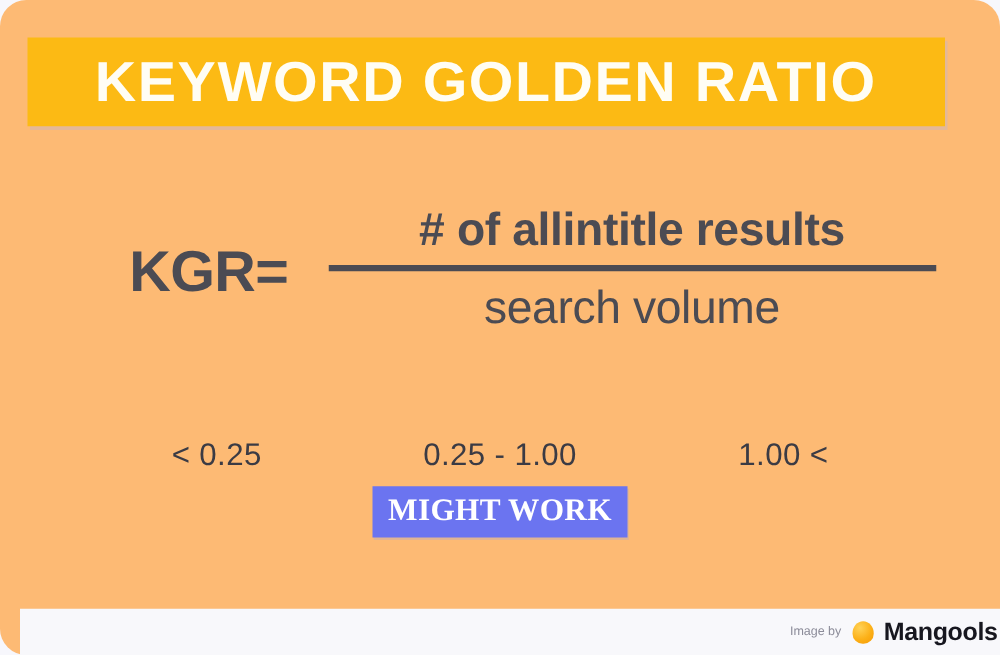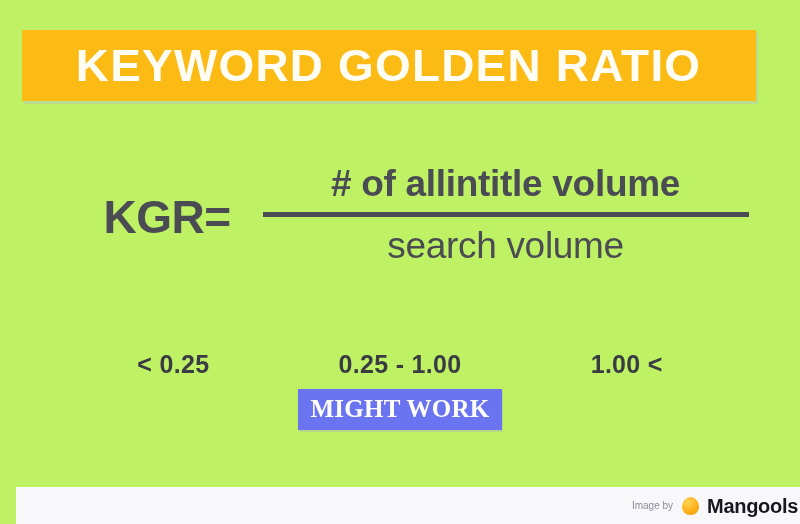--- a/index.html
+++ b/index.html
@@ -110,21 +110,21 @@
   }
   .range-col {
     display: flex;
     flex-direction: column;
     align-items: center;
     flex: 1 1 0;
   }
   .range-value {
     color: #3b3b44;
     font-size: 25px;
-    font-weight: bold;
+    font-weight: normal;
     line-height: 1;
     letter-spacing: 0.3px;
     white-space: nowrap;
     margin-bottom: 12px;
   }
   .range-badge {
     color: #ffffff;
     font-size: 25px;
     font-weight: bold;
     line-height: 1;
@@ -166,30 +166,30 @@
     color: #17171f;
     font-size: 20px;
     font-weight: bold;
     line-height: 1;
     letter-spacing: -0.3px;
   }
 </style>
 </head>
 <body>
 
-<div class="infographic" style="background: #bef264;">
+<div class="infographic" style="background: #fdba74; border-radius: 21px;">
 
   <div class="title-banner" style="background: rgb(252, 186, 20);">
     <div class="title-text" style="color: rgb(255, 253, 244);">KEYWORD GOLDEN RATIO</div>
   </div>
 
   <div class="formula">
     <div class="formula-lhs" style="color: rgb(75, 75, 83);">KGR=</div>
     <div class="fraction">
-      <div class="fraction-numerator" style="color: rgb(75, 75, 83);"># of allintitle volume</div>
+      <div class="fraction-numerator" style="color: rgb(75, 75, 83);"># of allintitle results</div>
       <div class="fraction-bar" style="background: rgb(75, 75, 83);"></div>
       <div class="fraction-denominator" style="color: rgb(75, 75, 83);">search volume</div>
     </div>
   </div>
 
   <div class="ranges">
 
     <div class="range-col">
       <div class="range-value">&lt; 0.25</div>
     </div>

